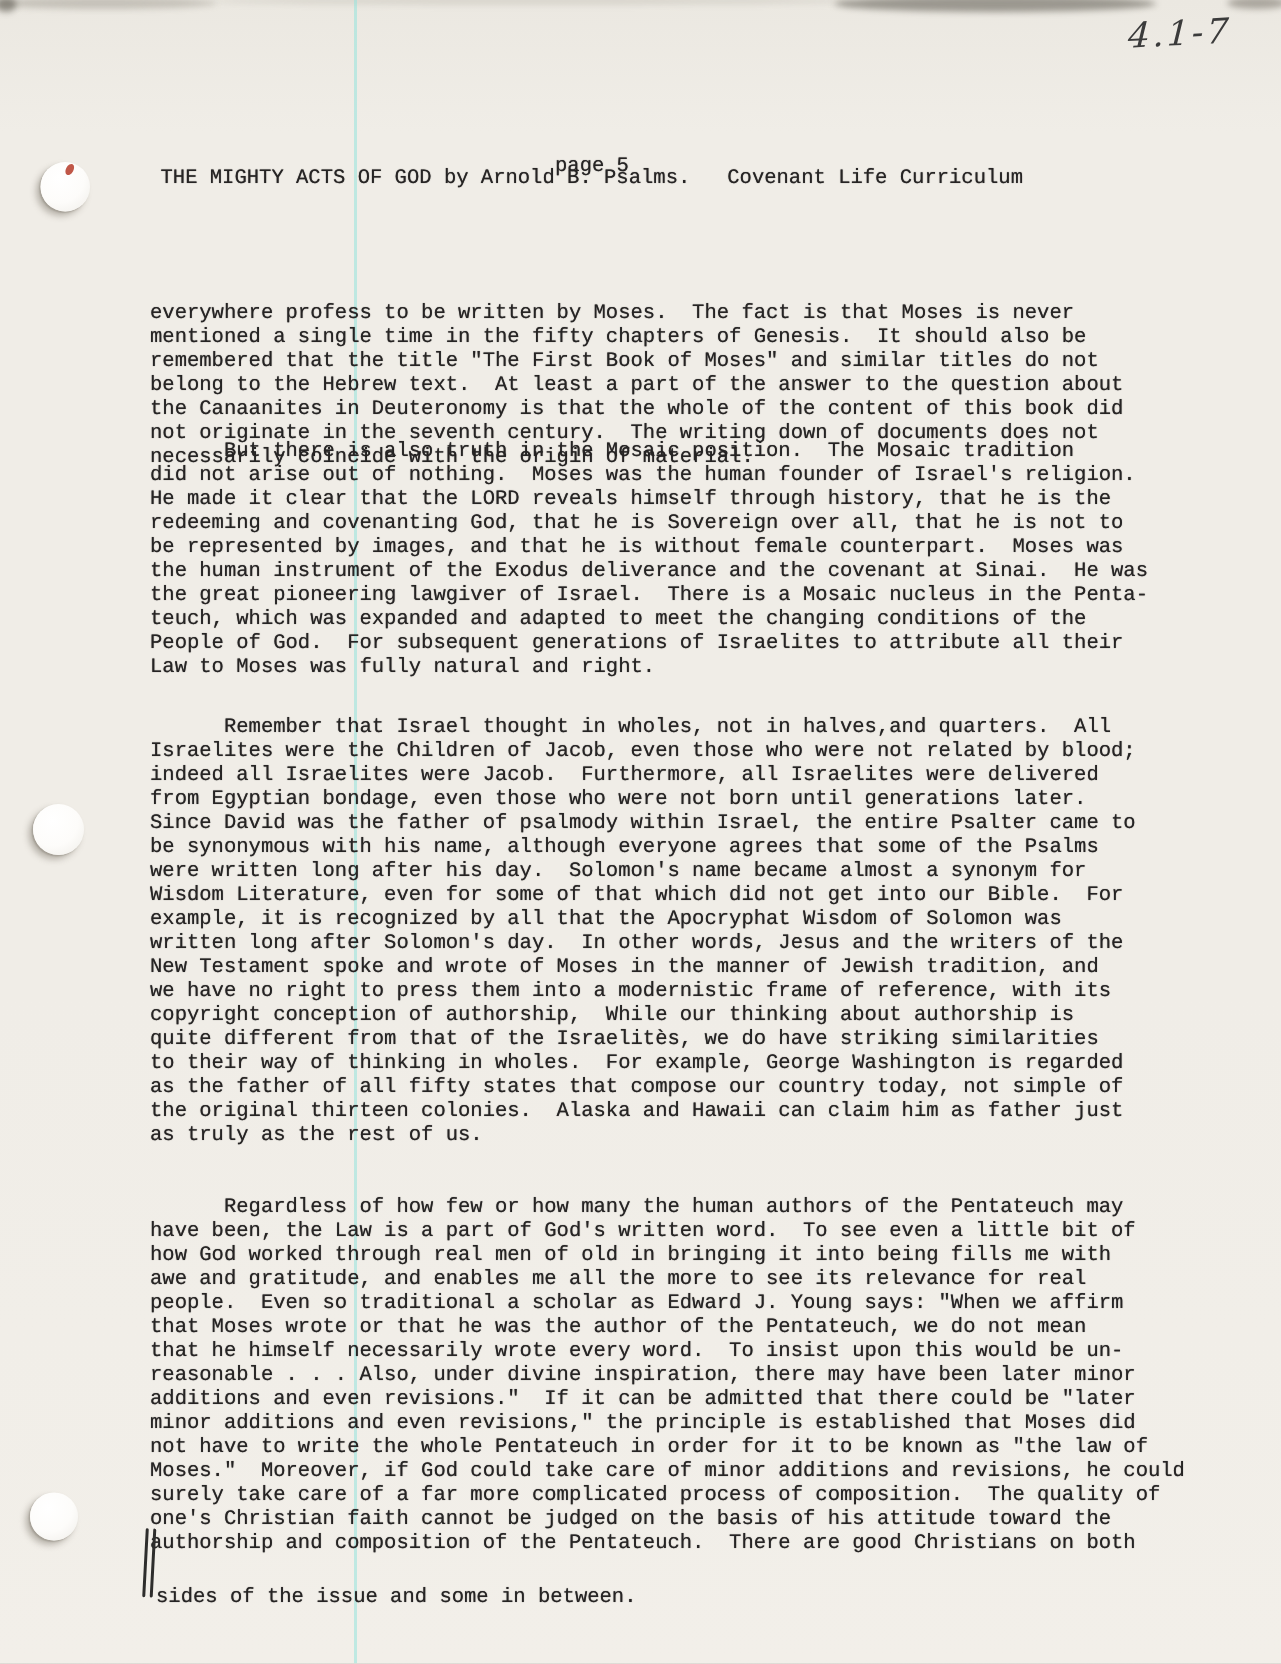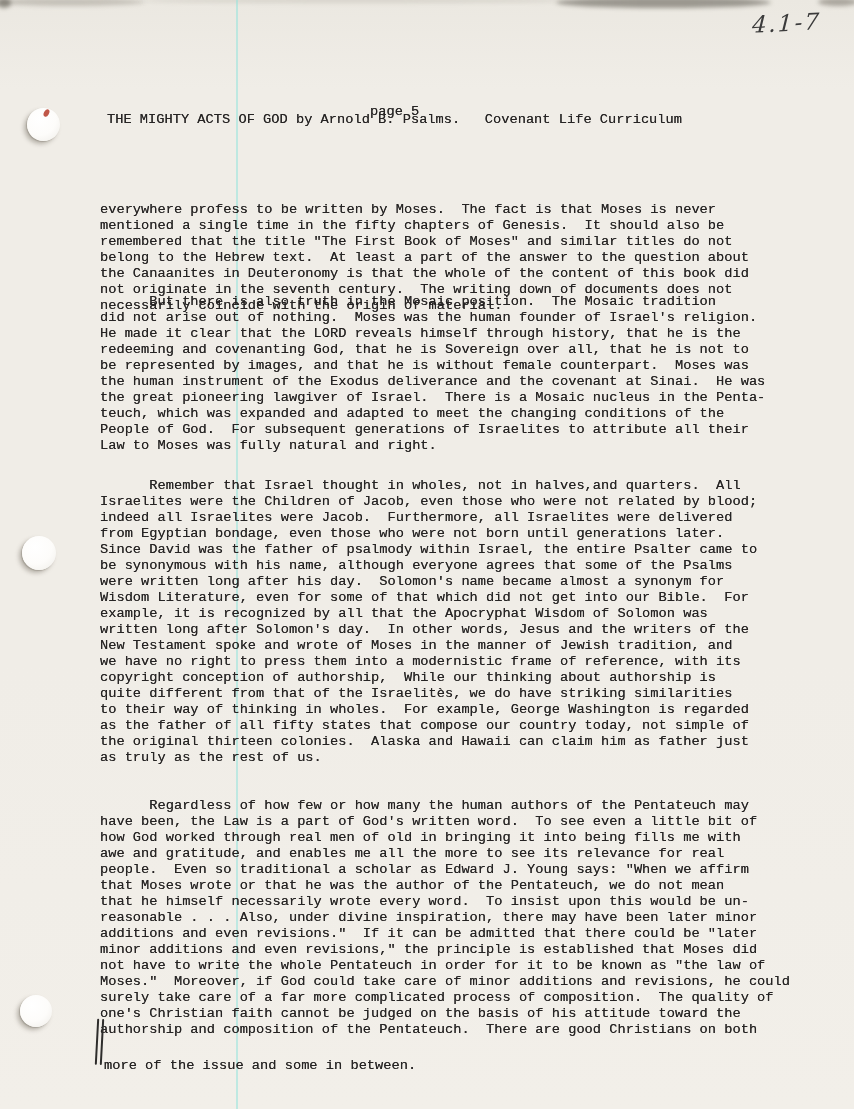--- a/index.html
+++ b/index.html
@@ -143,15 +143,15 @@
 to their way of thinking in wholes.  For example, George Washington is regarded
 as the father of all fifty states that compose our country today, not simple of
 the original thirteen colonies.  Alaska and Hawaii can claim him as father just
 as truly as the rest of us.</div>
 
   <div class="margin-mark">
     <div class="stroke s1"></div>
     <div class="stroke s2"></div>
   </div>
 
-  <div class="tw closing">more of the issue and some in between.</div>
+  <div class="tw closing">sides of the issue and some in between.</div>
 
 </div>
 
 </body></html>

